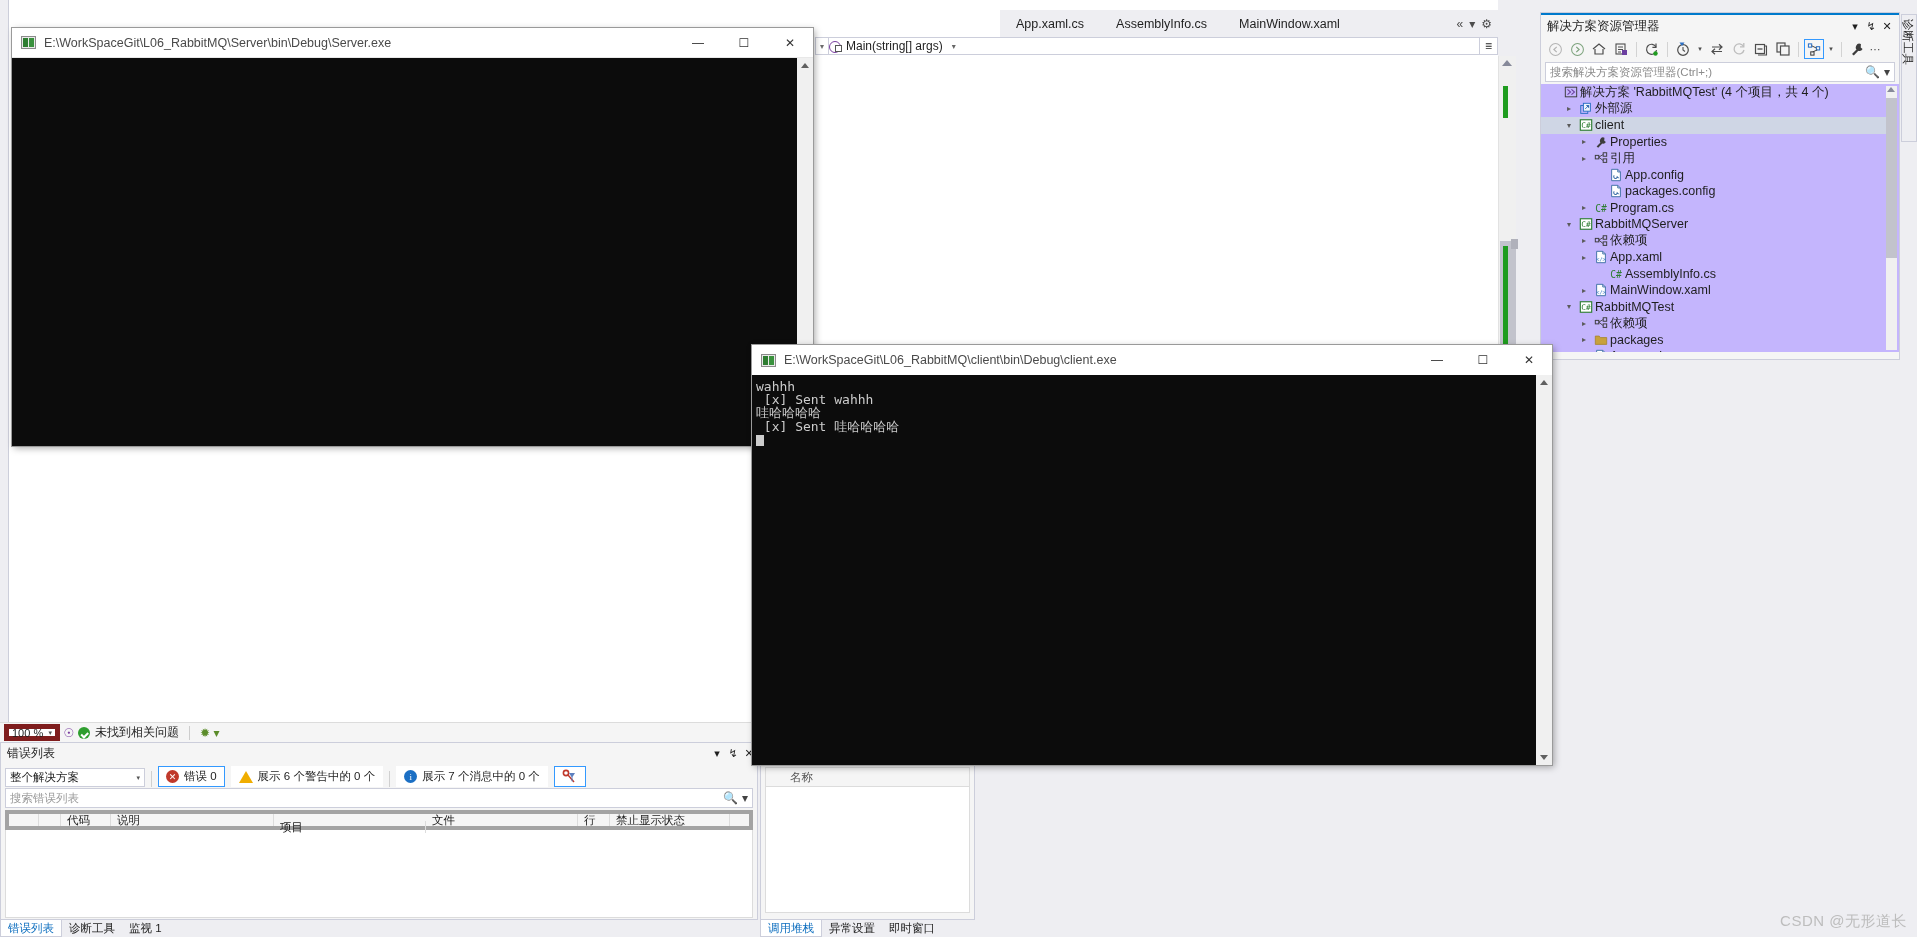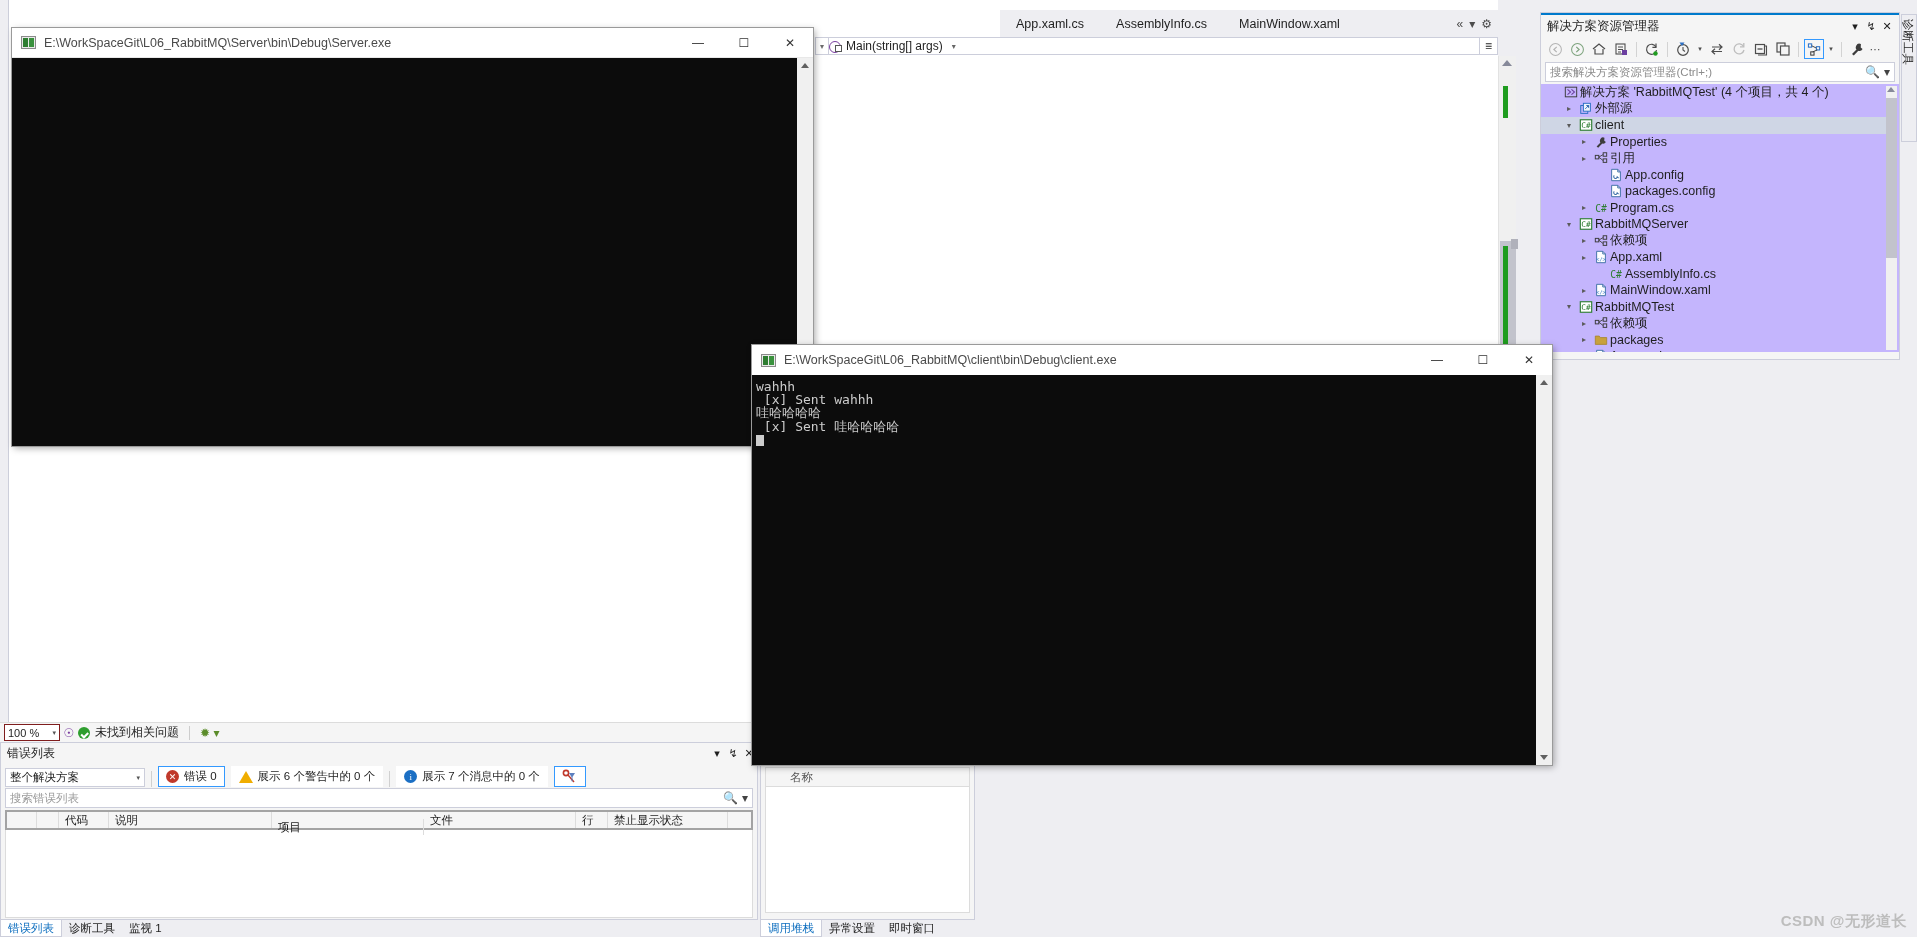--- a/index.html
+++ b/index.html
@@ -57,21 +57,21 @@
   .editor-scroll { position:absolute; left:1498px; top:56px; width:18px; height:666px; background:#f0f0f0; border-left:1px solid #e2e2e2;}
   .scroll-up { position:absolute; left:3px; top:4px; width:0;height:0;border-left:5px solid transparent;border-right:5px solid transparent;border-bottom:6px solid #868999; }
   .scroll-thumb { position:absolute; left:1px; top:185px; width:16px; height:315px; background:#c2c3cc; }
   .scroll-green-a { position:absolute; left:4px; top:30px; width:5px; height:32px; background:#1f9c1f; }
   .scroll-green-b { position:absolute; left:4px; top:190px; width:5px; height:250px; background:#1f9c1f; }
   .scroll-blue { position:absolute; left:0px; top:298px; width:18px; height:3px; background:#0000d0; }
   .scroll-grip { position:absolute; left:12px; top:183px; width:7px; height:10px; background:#b0b1bb; }
 
   
   .editor-status { position:absolute; left:0px; top:722px; width:758px; height:20px; background:#f5f5f5; border-top:1px solid #dcdcdc; display:flex; align-items:center; }
-  .zoom-combo { width:56px; height:17px; margin-left:4px; border:1px solid #7f1d1d; background:#fff; font-size:11px; display:flex; align-items:center; padding-left:3px; color:#1e1e1e;}
+  .zoom-combo { width:56px; height:17px; margin-left:4px; border:5px solid #7f1d1d; background:#fff; font-size:11px; display:flex; align-items:center; padding-left:3px; color:#1e1e1e;}
   .zoom-caret { margin-left:auto; margin-right:3px; font-size:7px; color:#555;}
   .status-icon-pen { width:18px; text-align:center; color:#7a3fa0; font-size:12px; }
   .status-ok-dot { width:12px;height:12px;border-radius:50%;background:#2e9e2e;display:inline-block;position:relative;margin-right:5px;}
   .status-ok-dot::after{content:"";position:absolute;left:3px;top:5px;width:5px;height:2.5px;border-left:2px solid #fff;border-bottom:2px solid #fff;transform:rotate(-45deg);}
   .status-text { font-size:12px; color:#1e1e1e; display:flex;align-items:center;}
   .status-sep { width:1px;height:14px;background:#cdcdcd;margin:0 10px;}
   .broom-icon { color:#5b8c2a; font-size:12px; }
 
   
   .err-panel { position:absolute; left:0px; top:742px; width:758px; height:178px; background:#f5f5f5; border:1px solid #cccedb; }
@@ -84,21 +84,21 @@
   .err-select .cv { margin-left:auto; margin-right:4px; font-size:7px; color:#555; }
   .err-btn { height:21px; display:flex; align-items:center; gap:5px; padding:0 7px; font-size:11.5px; background:#fff; border:1px solid transparent;}
   .err-btn.sel { border-color:#3399ff; background:#fff; }
   .err-vsep { width:1px; height:16px; background:#d0d0d0; }
   .ico-err { width:13px;height:13px;border-radius:50%;background:#c0392b;color:#fff;font-size:9px;display:flex;align-items:center;justify-content:center;}
   .ico-warn { width:0;height:0;border-left:7px solid transparent;border-right:7px solid transparent;border-bottom:12px solid #f0ad00;position:relative;}
   .ico-info { width:13px;height:13px;border-radius:50%;background:#1b6fc4;color:#fff;font-size:9px;display:flex;align-items:center;justify-content:center;font-family:"Liberation Serif",serif;}
   .ico-pin { width:16px;height:16px;position:relative; }
   .err-search { margin:1px 4px 0 4px; height:20px; border:1px solid #cccedb; background:#fff; display:flex; align-items:center; padding:3px 4px; font-size:11.5px; color:#9a9a9a;}
   .err-search .mag { margin-left:auto; color:#444; font-size:12px;}
-  .err-head { margin:2px 4px 0 4px; height:20px; background:#f5f5f5; border:2px solid #a3a3a3; display:flex; align-items:center; font-size:11.5px; color:#1e1e1e;}
+  .err-head { margin:2px 4px 0 4px; height:20px; background:#f5f5f5; border:4px solid #a3a3a3; display:flex; align-items:center; font-size:11.5px; color:#1e1e1e;}
   .err-head div { border-right:1px solid #dcdcdc; height:100%; display:flex; align-items:center; padding-left:6px; }
   .err-body { margin:0 4px; height:88px; background:#fff; border:1px solid #dcdcdc; border-top:none; }
 
   
   .cs-panel { position:absolute; left:760px; top:742px; width:215px; height:178px; background:#f5f5f5; border:1px solid #cccedb; }
   .cs-title-row { height:20px; display:flex; align-items:center; padding-left:6px; }
   .cs-head { margin:4px 4px 0 4px; height:20px; background:#f5f5f5; border:1px solid #dcdcdc; display:flex; align-items:center; padding-left:24px; font-size:11.5px; color:#555;}
   .cs-body { margin:0 4px; height:126px; background:#fff; border:1px solid #dcdcdc; border-top:none;}
 
   
@@ -147,21 +147,21 @@
   .console-vscroll { position:absolute; right:0; top:30px; width:16px; bottom:0; background:#f0f0f0;}
   .cvs-up { position:absolute; left:4px; top:5px; width:0;height:0;border-left:4px solid transparent;border-right:4px solid transparent;border-bottom:5px solid #606060;}
   .cvs-dn { position:absolute; left:4px; bottom:5px; width:0;height:0;border-left:4px solid transparent;border-right:4px solid transparent;border-top:5px solid #606060;}
 
   
   #server-console { left:12px; top:20px; width:801px; height:418px;margin-top:8px; }
   #server-console .console-title { border-bottom:1px solid #e8e8e8; }
   #client-console { left:752px; top:345px; width:800px; height:420px; }
 
   
-  .watermark { position:absolute; right:10px; bottom:6px; font-size:15px; color:#bdbdbd; letter-spacing:0.5px;font-weight:bold;}
+  .watermark { position:absolute; right:10px; bottom:6px; font-size:15px; color:#bdbdbd; letter-spacing:0.5px;}
 </style>
 </head>
 <body>
 
 <div id="root">
 
   <div id="vs-shell">
 
     <div class="vs-left-strip"></div>
 

